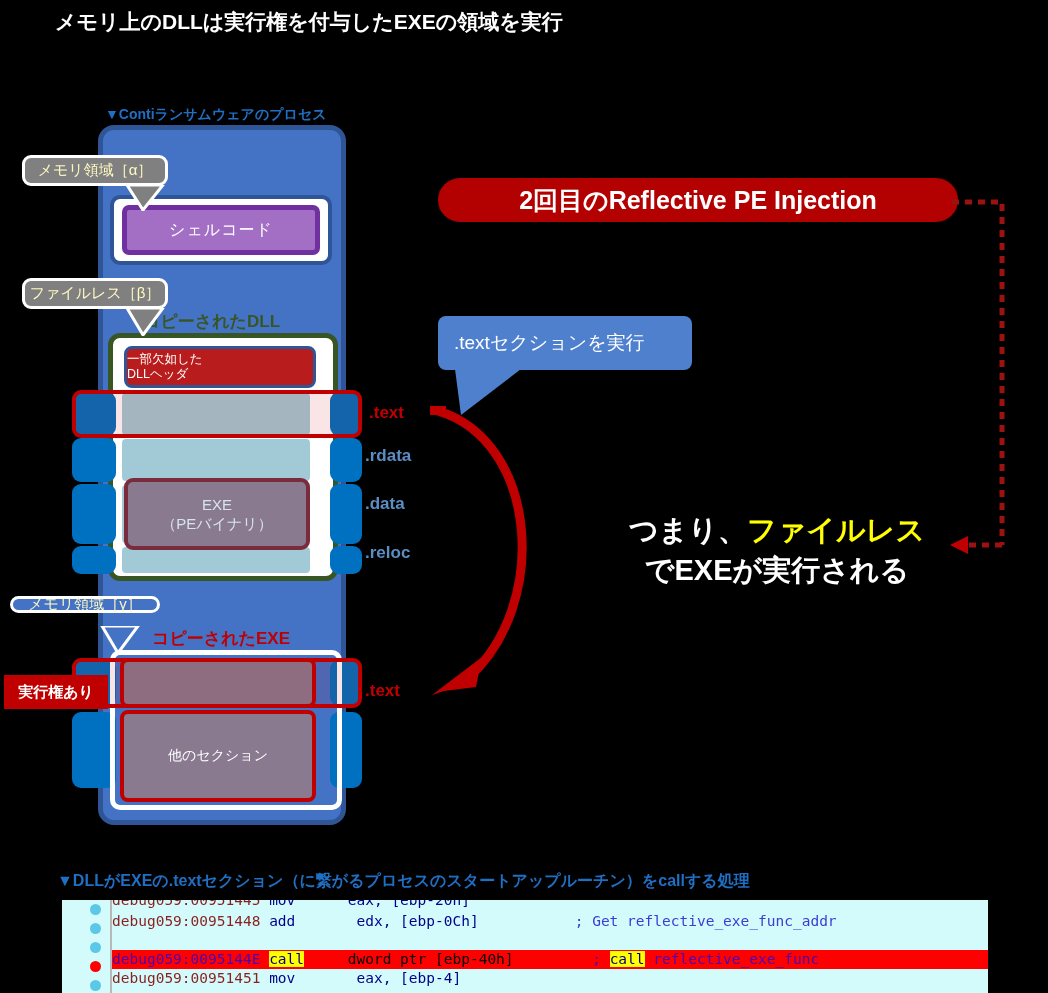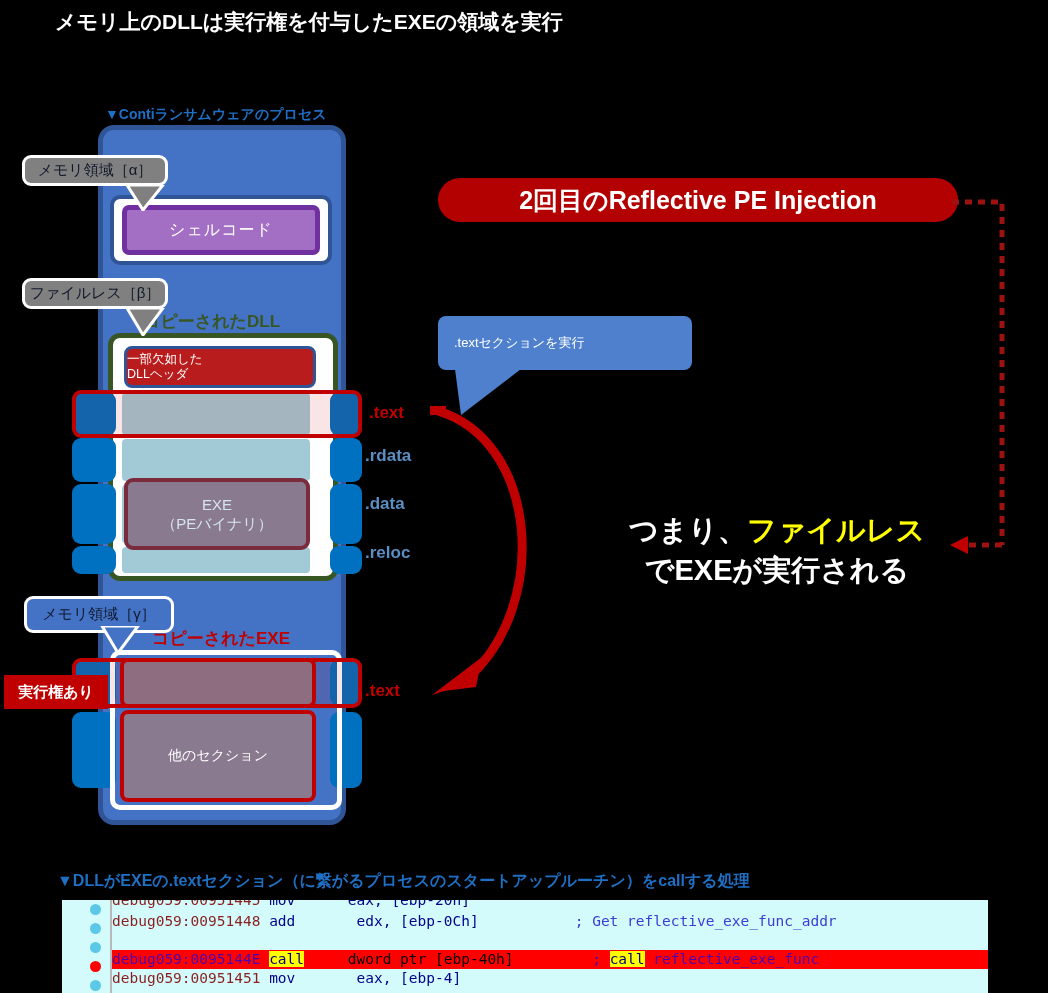--- a/index.html
+++ b/index.html
@@ -115,45 +115,45 @@
     left:120px;top:710px;width:196px;height:92px;
     background:#8a7a90;border:4px solid #c00000;border-radius:8px;
     box-sizing:border-box;display:flex;align-items:center;justify-content:center;
     font-size:14px;color:#ffffff;
   }
 
   
   .callout{
     background:#808080;border:3px solid #ffffff;border-radius:9px;
     box-sizing:border-box;display:flex;align-items:center;justify-content:center;
-    font-size:15px;color:#0f172a;white-space:nowrap;padding:0 8px;
+    font-size:15px;color:#fef9c3;white-space:nowrap;padding:0 8px;
   }
 
   #callout-alpha{left:22px;top:155px;width:146px;height:31px;}
   #callout-beta {left:22px;top:278px;width:146px;height:31px;}
-  #callout-gamma{left:24px;top:596px;width:150px;height:37px;
+  #callout-gamma{left:10px;top:596px;width:150px;height:17px;
                  background:#4472c4;}
 
   #badge-exec{
     left:4px;top:675px;width:104px;height:34px;background:#c00000;
     display:flex;align-items:center;justify-content:center;
     font-size:15px;font-weight:bold;color:#ffffff;white-space:nowrap;
   }
 
   
   #banner-injection{
     left:438px;top:178px;width:520px;height:44px;background:#b30000;
     border-radius:22px;display:flex;align-items:center;justify-content:center;
     font-size:25px;font-weight:bold;color:#ffffff;white-space:nowrap;
   }
   #bubble-text-exec{
     left:438px;top:316px;width:254px;height:54px;background:#4e80ce;
     border-radius:8px;display:flex;align-items:center;
     padding-left:16px;box-sizing:border-box;
-    font-size:13px;color:#ffffff;white-space:nowrap;
+    font-size:19px;color:#ffffff;white-space:nowrap;
   }
   #conclusion{
     left:612px;top:510px;width:330px;text-align:center;
     font-size:29px;font-weight:bold;line-height:40px;color:#ffffff;
   }
   #conclusion .hl{color:#ffff00;}
 
   
   #code-caption{
     left:57px;top:871px;font-size:16px;font-weight:bold;color:#1f6fc4;

